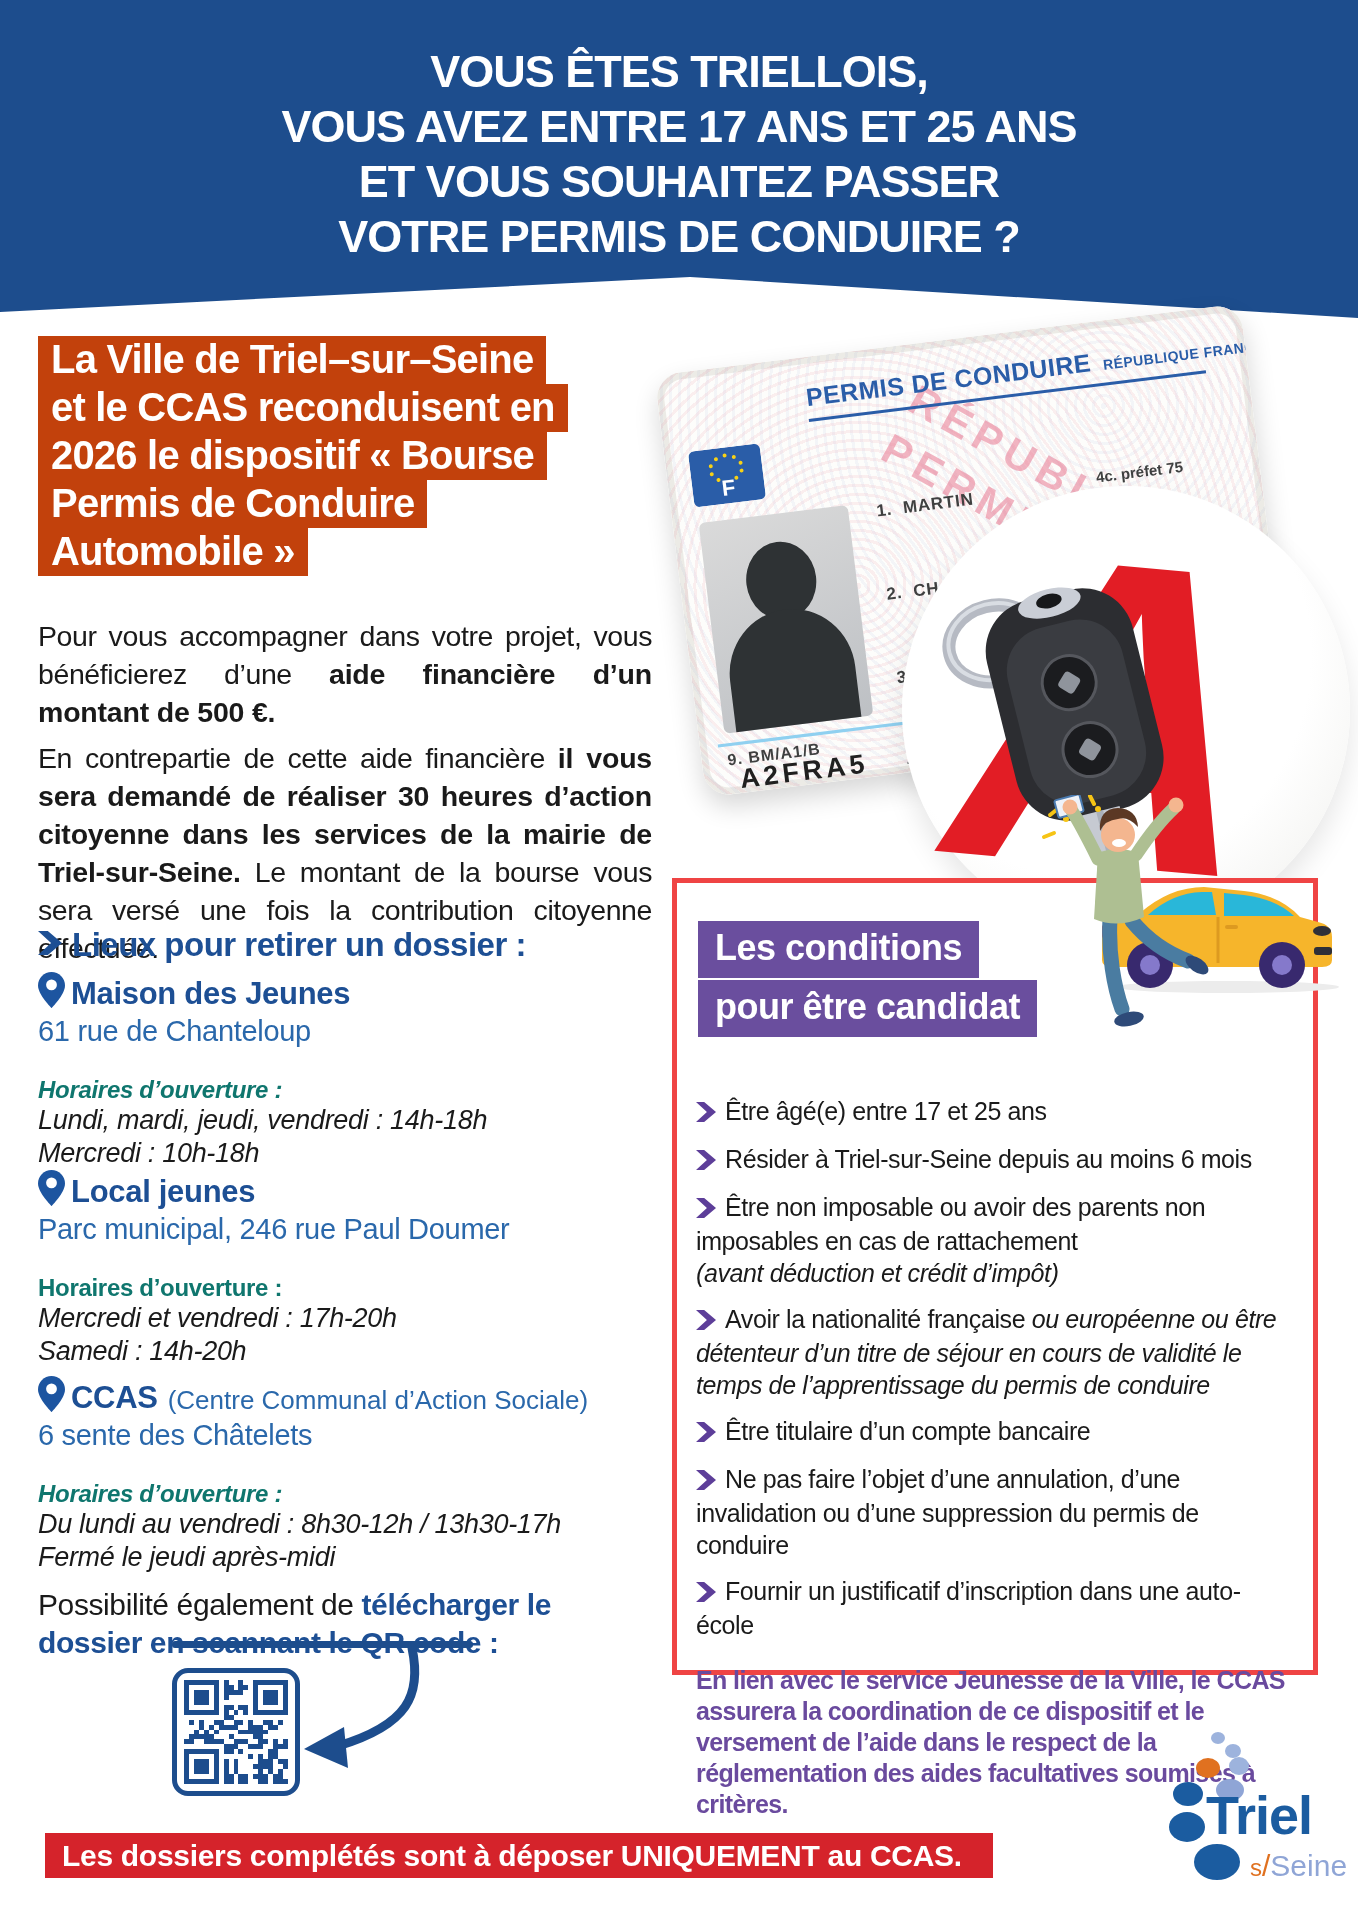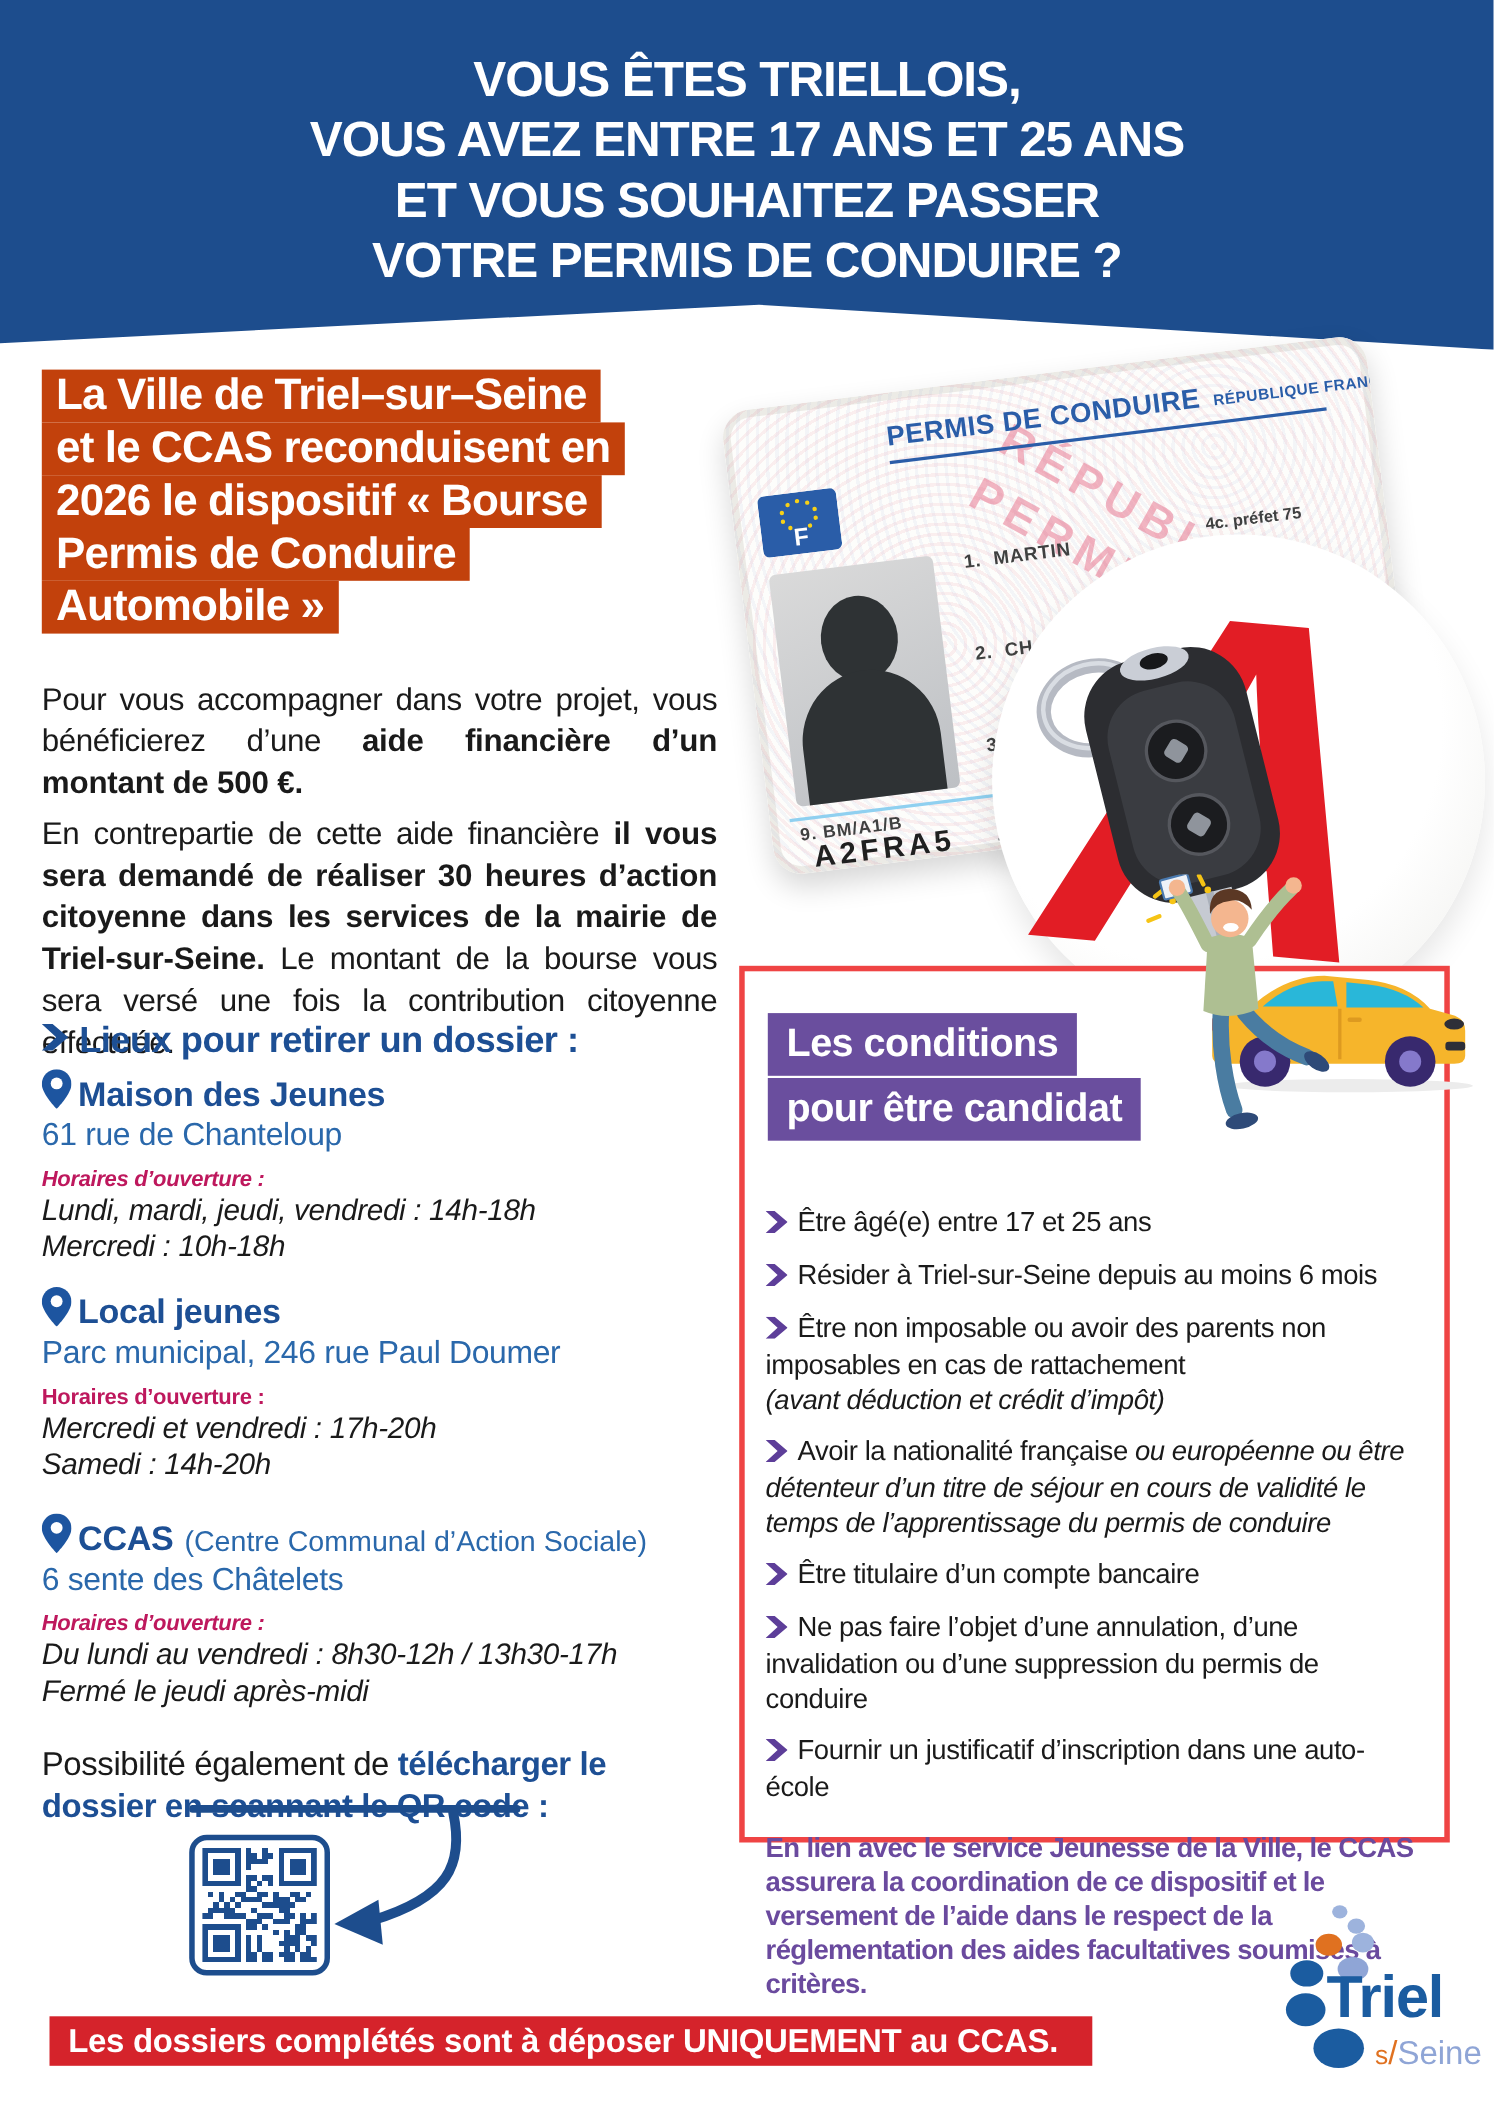--- a/index.html
+++ b/index.html
@@ -22,21 +22,21 @@
   .para b{letter-spacing:-0.2px;}
 
   .section-heading{position:absolute;left:38px;top:926px;display:flex;align-items:flex-start;gap:10px;
                    font-size:33px;font-weight:bold;color:#1d4f94;letter-spacing:-0.5px;}
   .place{position:absolute;left:38px;width:620px;}
   #place-0{top:972px;} #place-1{top:1170px;} #place-2{top:1376px;}
   .place-name-row{display:flex;align-items:flex-end;gap:6px;}
   .place-name{font-size:31px;font-weight:bold;color:#1d4f94;letter-spacing:-0.3px;}
   .place-suffix{font-size:26px;color:#2a68ab;margin-left:4px;font-weight:normal;}
   .place-address{font-size:29px;color:#2a68ab;margin-top:3px;letter-spacing:-0.3px;}
-  .hours-title{font-size:20px;font-weight:bold;font-style:italic;color:#be185d;margin-top:12px;letter-spacing:-0.3px;}
+  .hours-title{font-size:24px;font-weight:bold;font-style:italic;color:#0f766e;margin-top:28px;letter-spacing:-0.3px;}
   .hours-title.upright{font-style:normal;}
   .hours-line{font-size:27px;font-style:italic;color:#1a1a1a;line-height:33px;letter-spacing:-0.3px;}
 
   .download-para{position:absolute;left:38px;top:1556px;width:582px;font-size:30px;line-height:38px;
                  color:#1a1a1a;letter-spacing:-0.4px;}
   .download-para .blue{color:#1d4f94;font-weight:bold;}
   .qr-underline{position:absolute;left:172px;top:1641px;width:301px;height:7px;background:#1d4d8d;border-radius:3px;}
   .arrow-svg{position:absolute;left:300px;top:1640px;width:200px;height:130px;}
   .qr-box{position:absolute;left:172px;top:1668px;width:128px;height:128px;border:5px solid #1d4d8d;
           border-radius:16px;padding:7px;box-sizing:border-box;background:#fff;}

